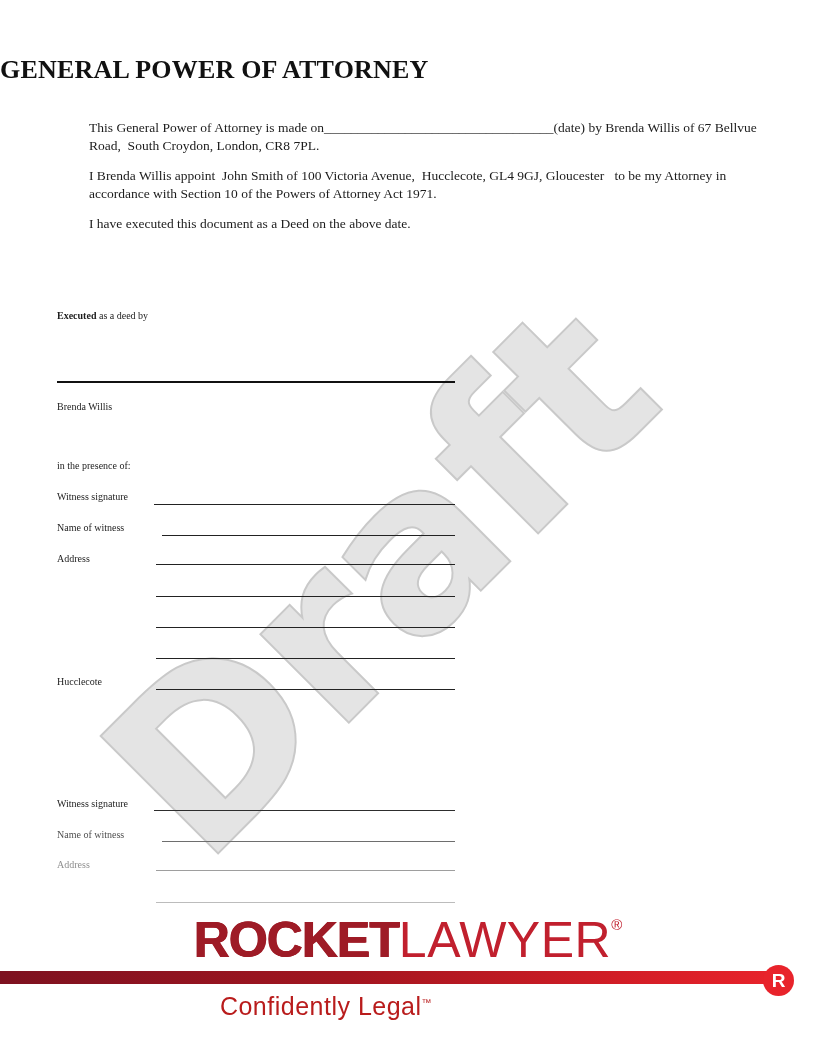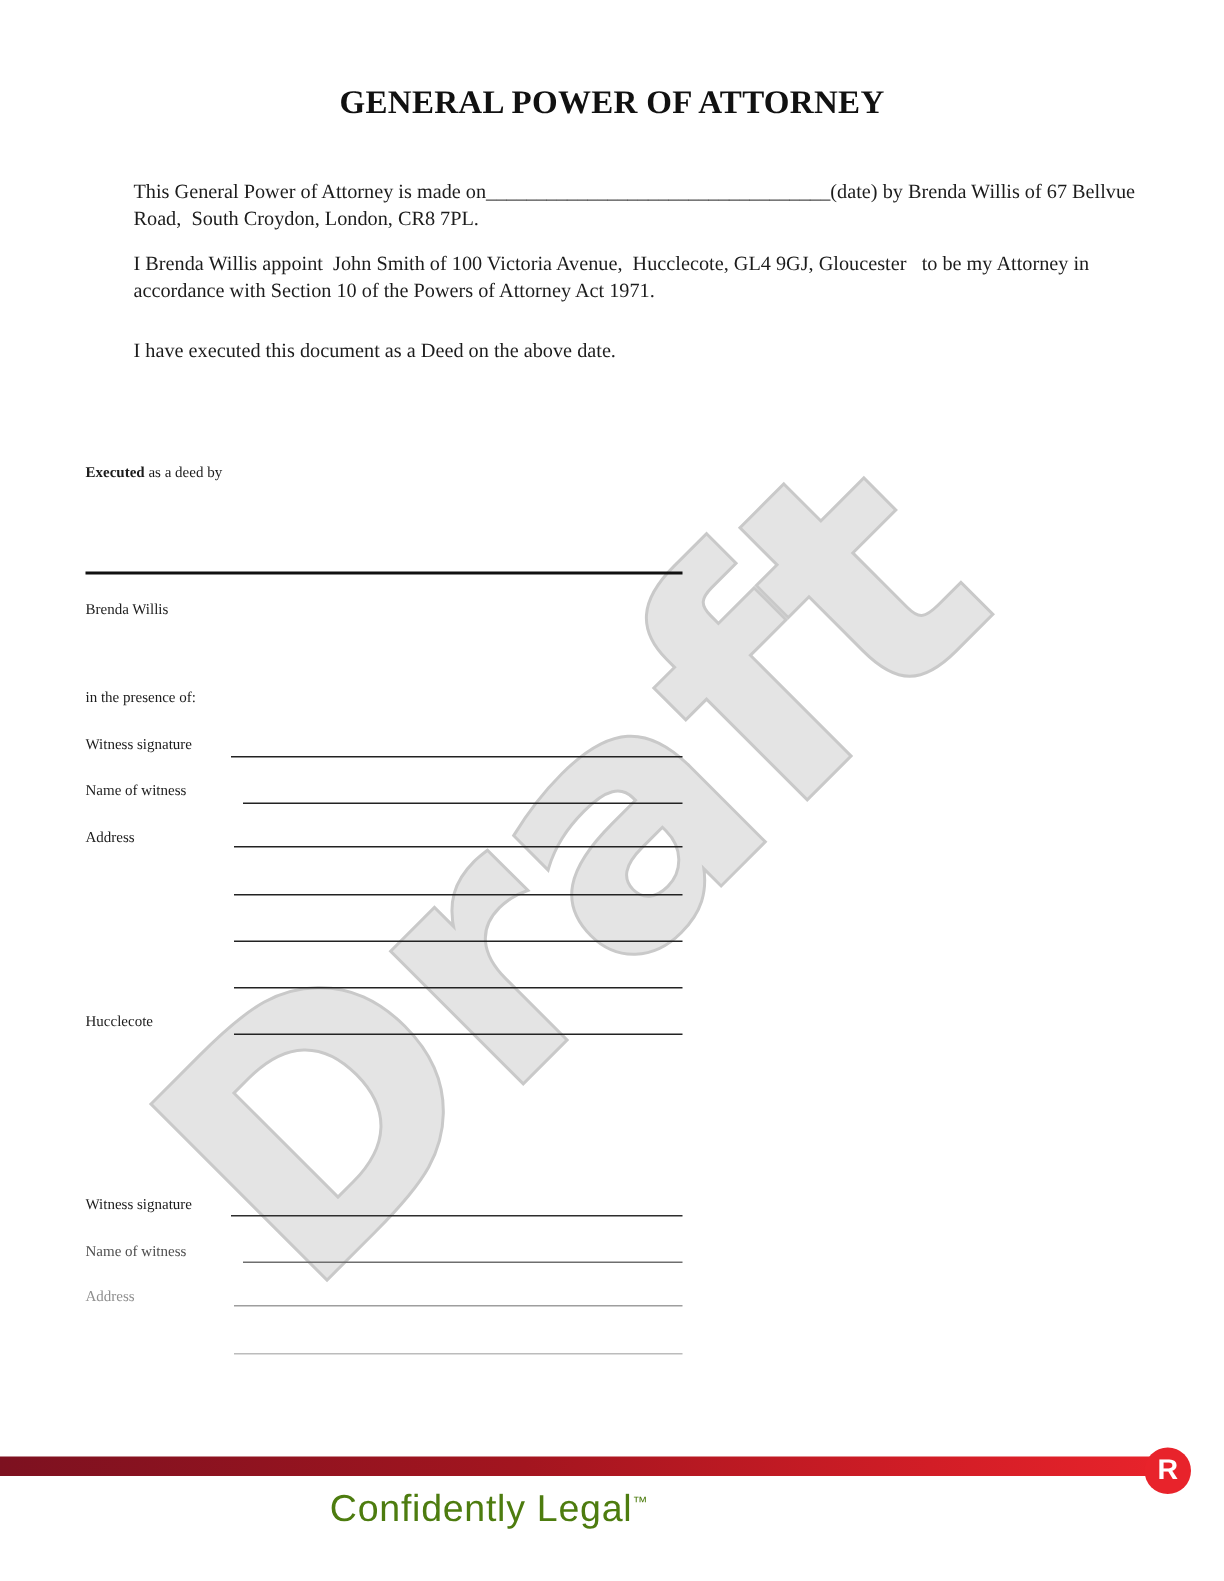--- a/index.html
+++ b/index.html
@@ -4,22 +4,22 @@
 <style>
   html,body{margin:0;padding:0;background:#ffffff;}
   .page{
     position:relative;width:816px;height:1054px;background:#ffffff;
     overflow:hidden;font-family:"Liberation Serif", serif;color:#1a1a1a;
   }
   .wm{position:absolute;left:0;top:0;z-index:1;}
   .content{position:absolute;left:0;top:0;width:816px;height:1054px;z-index:2;}
   .abs{position:absolute;}
   .title{
-    left:0;top:55px;width:816px;text-align:center;
-    font-size:22px;font-weight:bold;letter-spacing:.2px;color:#111;
+    left:0;top:55px;width:816px;text-align:left;
+    font-size:26px;font-weight:bold;letter-spacing:.2px;color:#111;
   }
   .para{
     left:57px;width:682px;font-size:13.5px;line-height:17.5px;
     white-space:pre-wrap;color:#1c1c1c;margin-left:32px;
   }
   .lbl{font-size:10px;line-height:16px;color:#1c1c1c;}
   .rule{height:0;border-top:1.7px solid #222;}
   .rule-heavy{height:0;border-top:2px solid #111;}
   .bold{font-weight:bold;}
   
@@ -40,21 +40,21 @@
   .r-badge{
     left:763px;top:965px;width:31px;height:31px;border-radius:50%;
     background:#e8232b;display:flex;align-items:center;justify-content:center;
   }
   .r-badge-letter{
     font-family:"Liberation Sans", sans-serif;font-weight:bold;font-size:19px;color:#ffffff;
   }
   .tagline{
     left:0;top:992px;width:652px;text-align:center;
     font-family:"Liberation Sans", sans-serif;font-weight:300;
-    font-size:25px;letter-spacing:0.5px;color:#4d7c0f;
+    font-size:25px;letter-spacing:0.5px;color:#b91c1c;
   }
   .tagline sup{font-size:10px;}
   
   .fade1{color:#4f4f4f;}
   .fade2{color:#8f8f8f;}
   .rl1{border-top-color:#2d2d2d;}
   .rl2{border-top-color:#6e6e6e;}
   .rl3{border-top-color:#9e9e9e;}
   .rl4{border-top-color:#bcbcbc;}
 </style>
@@ -68,21 +68,21 @@
   </svg>
 
   <div class="content">
 
     <div class="abs title">GENERAL POWER OF ATTORNEY</div>
 
     <div class="abs para" style="top:119px;">This General Power of Attorney is made on__________________________________(date) by Brenda Willis of 67 Bellvue Road,  South Croydon, London, CR8 7PL.</div>
 
     <div class="abs para" style="top:167px;">I Brenda Willis appoint  John Smith of 100 Victoria Avenue,  Hucclecote, GL4 9GJ, Gloucester   to be my Attorney in accordance with Section 10 of the Powers of Attorney Act 1971.</div>
 
-    <div class="abs para" style="top:225px;">I have executed this document as a Deed on the above date.</div>
+    <div class="abs para" style="top:215px;">I have executed this document as a Deed on the above date.</div>
 
     <div class="abs lbl" style="left:57px;top:308px;"><span class="bold">Executed</span><span> as a deed by</span></div>
 
     <div class="abs rule-heavy" style="left:57px;top:381px;width:398px;"></div>
 
     <div class="abs lbl" style="left:57px;top:399px;">Brenda Willis</div>
 
     <div class="abs lbl" style="left:57px;top:458px;">in the presence of:</div>
 
     <div class="abs lbl" style="left:57px;top:489px;">Witness signature</div>
@@ -103,20 +103,25 @@
     <div class="abs lbl" style="left:57px;top:796px;">Witness signature</div>
     <div class="abs rule rl1" style="left:154px;top:810px;width:301px;"></div>
 
     <div class="abs lbl fade1" style="left:57px;top:827px;">Name of witness</div>
     <div class="abs rule rl2" style="left:162px;top:841px;width:293px;"></div>
 
     <div class="abs lbl fade2" style="left:57px;top:857px;">Address</div>
     <div class="abs rule rl3" style="left:156px;top:870px;width:299px;"></div>
     <div class="abs rule rl4" style="left:156px;top:902px;width:299px;"></div>
 
+    <div class="abs logo-row">
+      <span class="brand-rocket">ROCKET</span>
+        <span class="brand-lawyer">LAWYER</span>
+        <span class="brand-reg">®</span>
+    </div>
 
     <div class="abs footer-bar"></div>
     <div class="abs r-badge">
       <span class="r-badge-letter">R</span>
     </div>
 
     <div class="abs tagline"><span>Confidently Legal</span><sup>™</sup></div>
 
   </div>
 </div>

